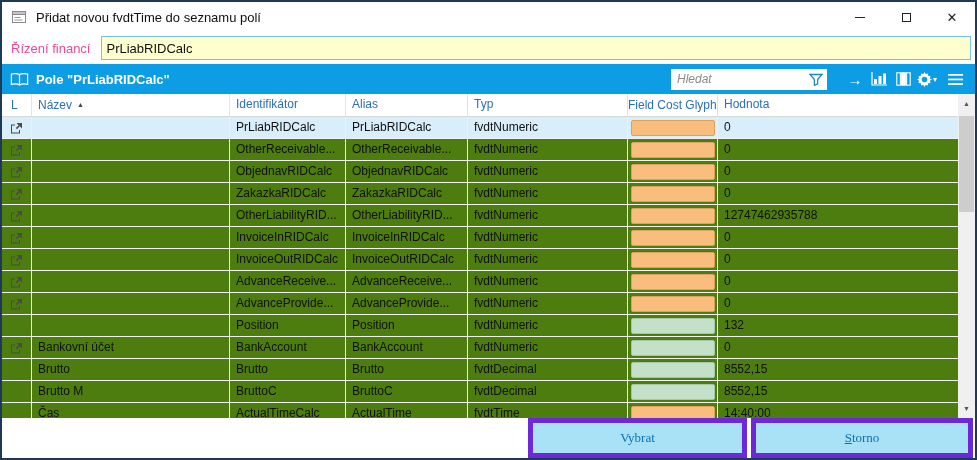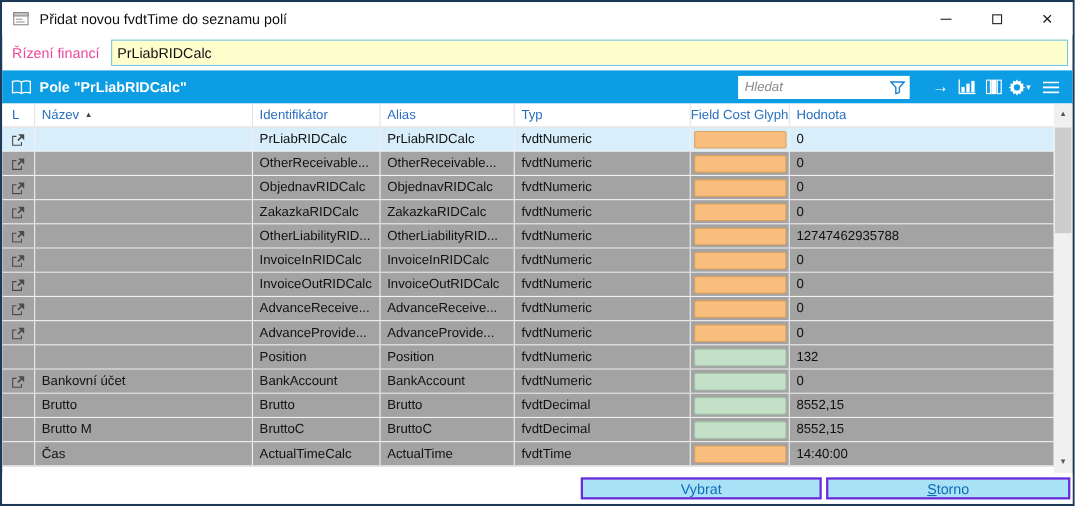--- a/index.html
+++ b/index.html
@@ -38,21 +38,21 @@
             color:#fff; font-size:15px; }
   .ph-btn.menu { margin-left:4px; }
   .gear-caret { font-size:8px; margin-left:1px; }
 
   
   .grid { flex:1 1 auto; position:relative; display:flex; flex-direction:column; overflow:hidden; }
   .thead { flex:0 0 22px; display:flex; border-bottom:1px solid #d8d8d8; margin-right:17px; background:#fff; }
   .th { font-size:12px; color:#2a6fc0; line-height:21px; padding-left:6px;
         border-right:1px solid #e4e4e4; white-space:nowrap; overflow:hidden; }
   .tbody { flex:1; overflow:hidden; margin-right:17px; }
-  .tr { display:flex; height:22px; border-bottom:1px solid #f2f2f2; background:#a3a3a3; }
+  .tr { display:flex; height:22px; border-bottom:1px solid #f2f2f2; background:#4d7c0f; }
   .tr.selected { background:#d8eefb; }
   .td { font-size:12px; color:#111; line-height:21px; padding-left:6px;
         border-right:1px solid #f0f0f0; white-space:nowrap; overflow:hidden; }
   .col-l { flex:0 0 30px; width:30px; display:flex; align-items:center; justify-content:center; padding-left:0; }
   .thead .col-l { justify-content:flex-start; padding-left:9px; }
   .col-nazev   { flex:0 0 198px; width:198px; }
   .col-id      { flex:0 0 116px; width:116px; }
   .col-alias   { flex:0 0 122px; width:122px; }
   .col-typ     { flex:0 0 160px; width:160px; }
   .col-glyph   { flex:0 0 90px; width:90px; padding-left:0; display:flex; align-items:center; }
@@ -66,23 +66,23 @@
   
   .scrollbar { position:absolute; right:0; top:0; bottom:0; width:17px; background:#f0f0f0; }
   .sb-btn { position:absolute; left:0; width:17px; height:17px; display:flex;
             align-items:center; justify-content:center; font-size:7px; color:#555; }
   .sb-up { top:1px; } .sb-down { bottom:1px; }
   .sb-thumb { position:absolute; left:1px; width:15px; top:22px; height:96px; background:#cdcdcd; }
 
   
   .button-row { flex:0 0 28px; display:flex; align-items:center; justify-content:flex-end;
                 gap:4px; padding:0 2px; background:#fff; }
-  .btn { height:20px; background:#a9e2f6; border:2px solid #6d28d9; color:#0d6fb8;
+  .btn { height:40px; background:#a9e2f6; border:5px solid #6d28d9; color:#0d6fb8;
          font-size:13px; display:flex; align-items:center; justify-content:center;
-         font-family:Liberation Sans, sans-serif; }
+         font-family:Liberation Serif, serif; }
   .btn-select { width:219px; }
   .btn-cancel { width:222px; }
   .btn .u { text-decoration:underline; }
 </style>
 </head>
 <body>
 
 <div class="window">
 
   <div class="titlebar">

